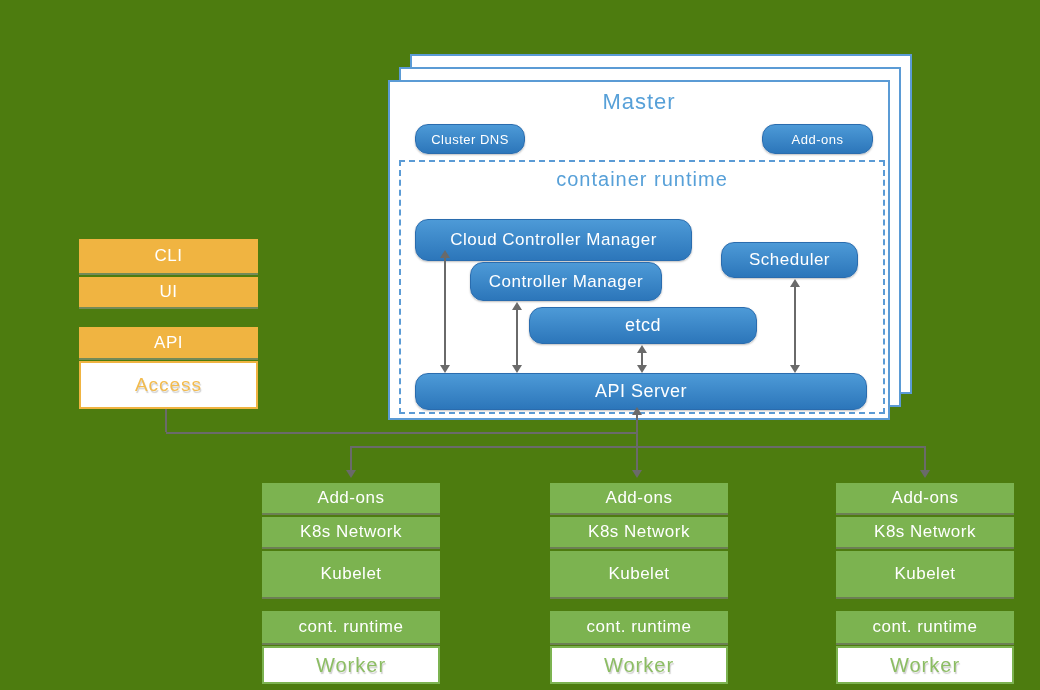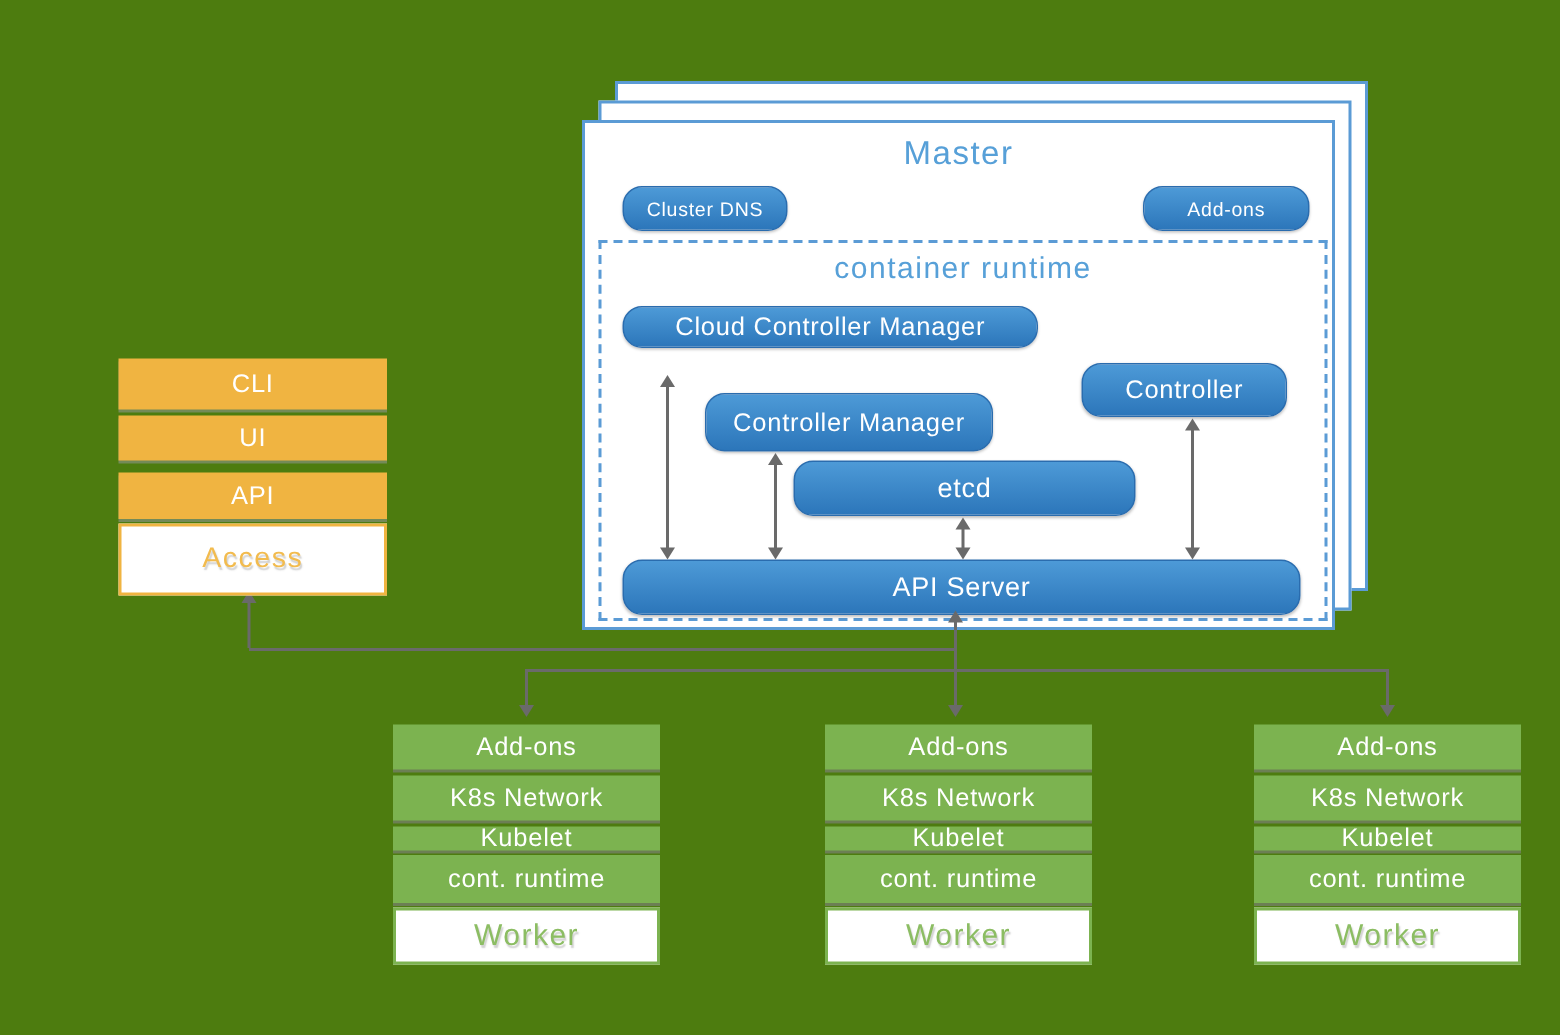--- a/index.html
+++ b/index.html
@@ -52,21 +52,21 @@
     left:9px; top:78px; width:486px; height:254px;
     border:2px dashed var(--master-outline, #5b9bd5);
     background:transparent;
   }
   .runtime-title {
     position:absolute; left:0; right:0; top:6px;
     text-align:center;
     font-size:20px; letter-spacing:1px;
     color:var(--title-blue, #57a0d8);
   }
-  .ccm   { left:14px;  top:42px;  width:277px; height:28px; font-size:17px; }
+  .ccm   { left:14px;  top:57px;  width:277px; height:42px; font-size:17px; }
   .cm    { left:69px;  top:100px; width:192px; height:39px; font-size:17px; }
   .sched { left:320px; top:80px;  width:137px; height:36px; font-size:17px; }
   .etcd  { left:128px; top:145px; width:228px; height:37px; font-size:18px; }
   .api   { left:14px;  top:211px; width:452px; height:37px; font-size:18px; }
 
   
   .dbl { position:absolute; width:10px; }
   .dbl .ln {
     position:absolute; left:4px; top:6px; bottom:6px; width:2px;
     background:var(--line-gray, #6a6a6a);
@@ -112,21 +112,21 @@
 
   
   .access-stack { position:absolute; left:79px; top:239px; width:179px; }
   .orange-row {
     display:flex; align-items:center; justify-content:center;
     background:var(--orange, #f0b441);
     color:#ffffff; font-size:17px; letter-spacing:.5px;
     box-shadow:0 2px 0 rgba(150,150,150,.55);
   }
   .o1 { height:34px; margin-bottom:4px; }
-  .o2 { height:30px; margin-bottom:8px; }
+  .o2 { height:30px; margin-bottom:20px; }
   .o3 { height:31px; margin-bottom:3px; }
   .access-base {
     display:flex; align-items:center; justify-content:center;
     height:48px;
     background:#ffffff;
     border:2px solid var(--orange, #f0b441);
     color:var(--orange-text, #f2bb4e);
     font-size:19px; letter-spacing:1px;
     text-shadow:1px 2px 1px rgba(120,120,120,.35);
   }
@@ -135,21 +135,21 @@
   .worker-stack { position:absolute; top:483px; width:178px; }
   .ws1 { left:262px; } .ws2 { left:550px; } .ws3 { left:836px; }
   .green-row {
     display:flex; align-items:center; justify-content:center;
     background:var(--green, #7cb350);
     color:#ffffff; font-size:17px; letter-spacing:.5px;
     box-shadow:0 2px 0 rgba(130,130,130,.6);
   }
   .g1 { height:30px; margin-bottom:4px; }
   .g2 { height:30px; margin-bottom:4px; }
-  .g3 { height:16px; margin-bottom:3px; }
+  .g3 { height:46px; margin-bottom:14px; }
   .g4 { height:32px; margin-bottom:3px; }
   .worker-base {
     display:flex; align-items:center; justify-content:center;
     height:38px;
     background:#ffffff;
     border:2px solid var(--green, #7cb350);
     color:var(--green-text, #8cbd63);
     font-size:20px; letter-spacing:1px;
     text-shadow:1px 2px 1px rgba(120,120,120,.35);
   }
@@ -166,21 +166,21 @@
     <div class="master-title">Master</div>
 
     <div class="bluebox cluster-dns">Cluster DNS</div>
     <div class="bluebox addons-m">Add-ons</div>
 
     <div class="runtime">
       <div class="runtime-title">container runtime</div>
 
       <div class="bluebox ccm">Cloud Controller Manager</div>
       <div class="bluebox cm">Controller Manager</div>
-      <div class="bluebox sched">Controller</div>
+      <div class="bluebox sched">Scheduler</div>
       <div class="bluebox api">API Server</div>
       <div class="bluebox etcd">etcd</div>
 
       <div class="dbl a-ccm">
           <div class="ln"></div>
         </div>
       <div class="dbl a-cm">
           <div class="ln"></div>
         </div>
       <div class="dbl a-etcd">

